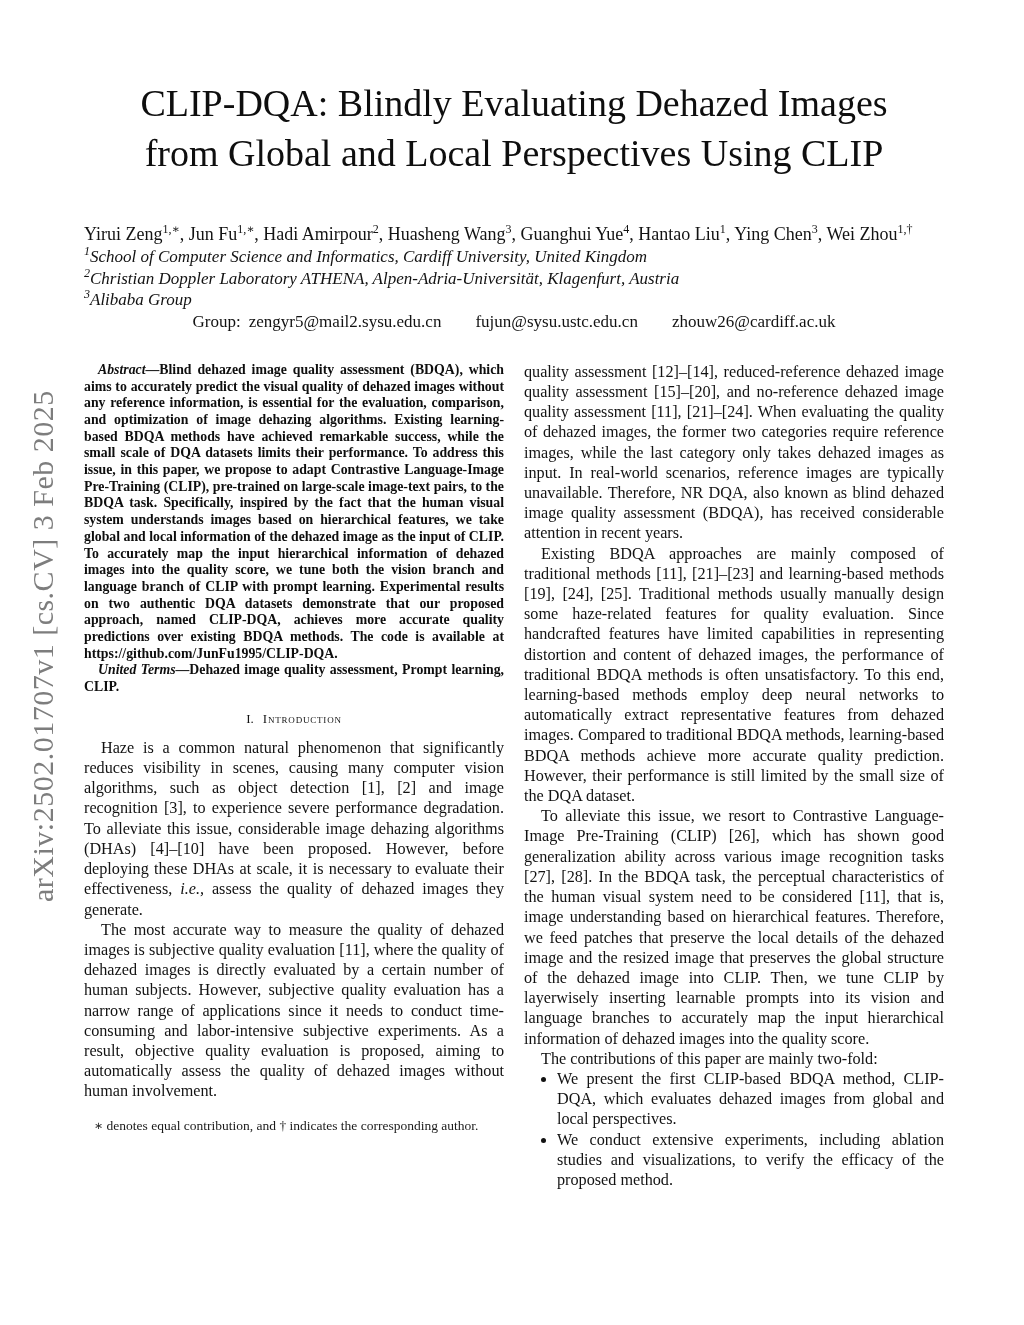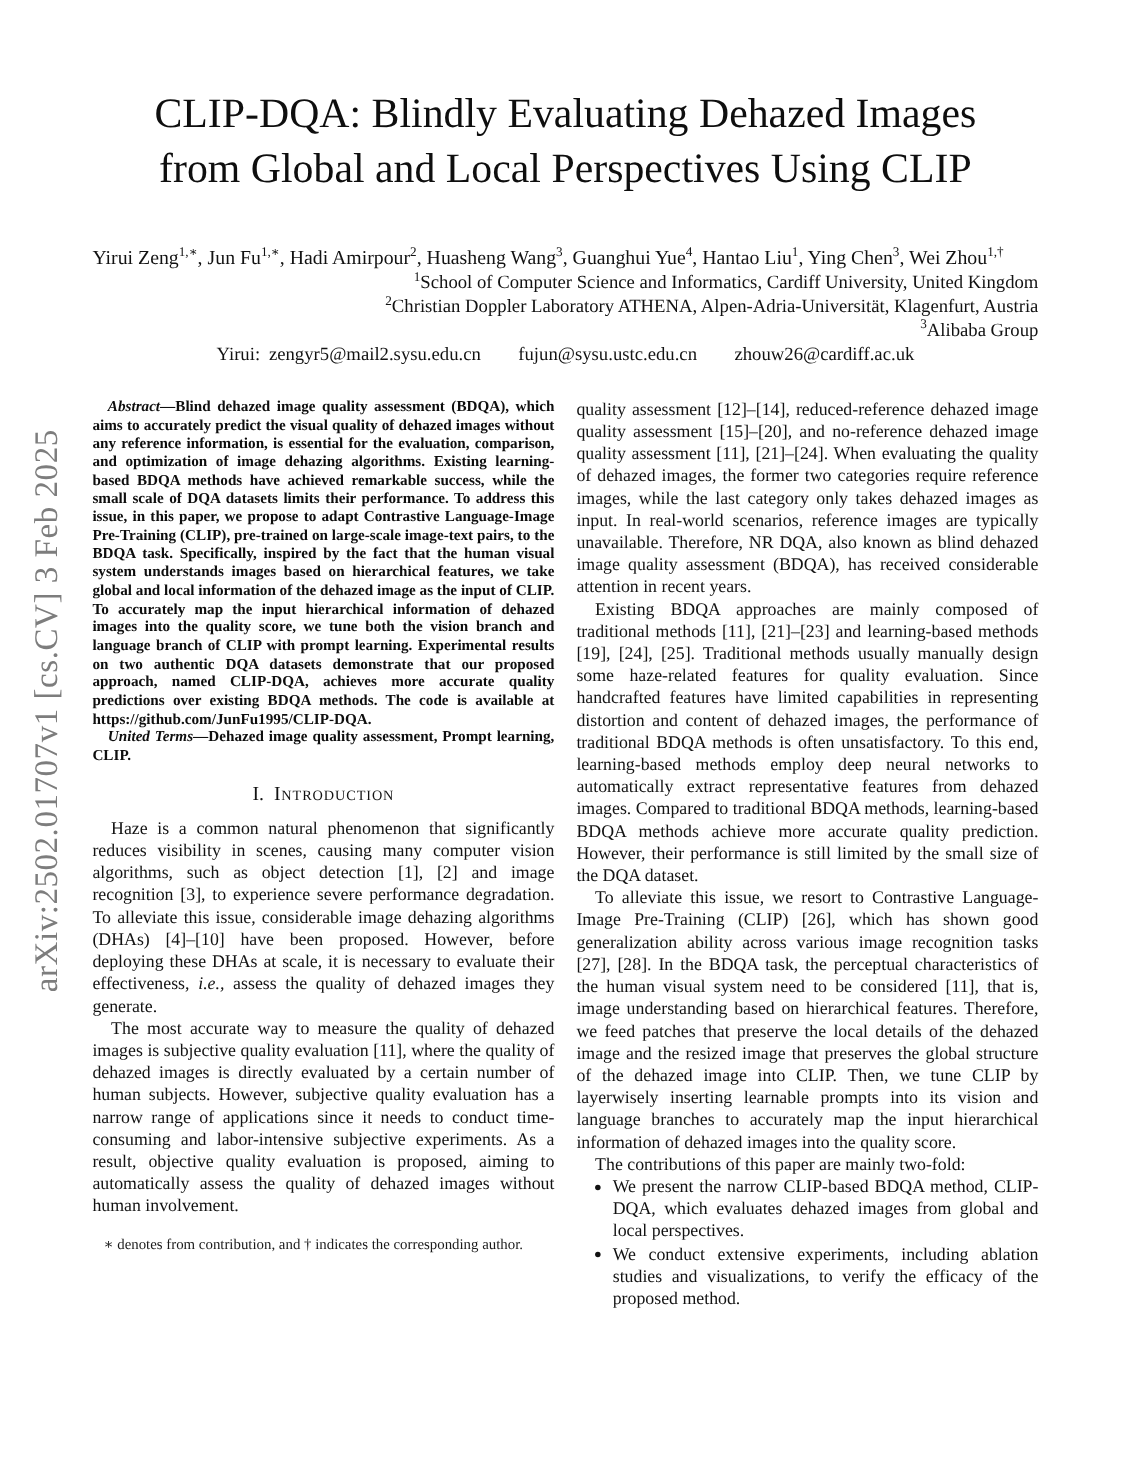--- a/index.html
+++ b/index.html
@@ -35,21 +35,21 @@
     font-weight: 400;
     color: #0e0e0e;
   }
   .authors {
     text-align: left;
     margin-top: 44px;
     font-size: 18px;
     line-height: 24px;
   }
   .authors sup, .affil sup { font-size: 12px; line-height: 0; }
-  .affils { text-align: right; font-size: 17px; line-height: 21.5px; }
+  .affils { text-align: left; font-size: 17px; line-height: 21.5px; font-style: italic; }
   .emails {
     text-align: center;
     font-size: 17px;
     margin-top: 1px;
   }
   .emails .addr { margin-left: 34px; }
   .emails .addr.first { margin-left: 8px; }
   .columns {
     display: flex;
     gap: 20px;
@@ -60,21 +60,21 @@
     font-size: 13.8px;
     font-weight: bold;
     line-height: 16.7px;
     text-align: justify;
     text-indent: 14px;
     color: #0e0e0e;
   }
   .abstract .lead, .indexterms .lead { font-style: italic; }
   .section-heading {
     text-align: center;
-    font-size: 18px;
+    font-size: 13px;
     margin-top: 15px;
     margin-bottom: 11px;
     font-weight: 400;
   }
   .section-heading .num { margin-right: 9px; }
   .section-heading .sc { font-variant: small-caps; letter-spacing: 0.8px; }
   .body-para {
     font-size: 16.2px;
     line-height: 20.2px;
     text-align: justify;
@@ -107,41 +107,41 @@
   <h1 class="title"><span>CLIP-DQA: Blindly Evaluating Dehazed Images</span><br><span>from Global and Local Perspectives Using CLIP</span></h1>
 
   <div class="authors"><span><span>Yirui Zeng</span><sup>1,∗</sup><span>, </span></span><span><span>Jun Fu</span><sup>1,∗</sup><span>, </span></span><span><span>Hadi Amirpour</span><sup>2</sup><span>, </span></span><span><span>Huasheng Wang</span><sup>3</sup><span>, </span></span><span><span>Guanghui Yue</span><sup>4</sup><span>, </span></span><span><span>Hantao Liu</span><sup>1</sup><span>, </span></span><span><span>Ying Chen</span><sup>3</sup><span>, </span></span><span><span>Wei Zhou</span><sup>1,†</sup><span></span></span></div>
 
   <div class="affils">
     <div class="affil"><sup>1</sup><span>School of Computer Science and Informatics, Cardiff University, United Kingdom</span></div>
     <div class="affil"><sup>2</sup><span>Christian Doppler Laboratory ATHENA, Alpen-Adria-Universität, Klagenfurt, Austria</span></div>
     <div class="affil"><sup>3</sup><span>Alibaba Group</span></div>
   </div>
 
-  <div class="emails"><span>Yirui:</span><span class="addr first">zengyr5@mail2.sysu.edu.cn</span><span class="addr">fujun@sysu.ustc.edu.cn</span><span class="addr">zhouw26@cardiff.ac.uk</span></div>
+  <div class="emails"><span>Group:</span><span class="addr first">zengyr5@mail2.sysu.edu.cn</span><span class="addr">fujun@sysu.ustc.edu.cn</span><span class="addr">zhouw26@cardiff.ac.uk</span></div>
 
   <div class="columns">
 
     <div class="col">
       <p class="abstract"><span class="lead">Abstract</span><span>—Blind dehazed image quality assessment (BDQA), which aims to accurately predict the visual quality of dehazed images without any reference information, is essential for the evaluation, comparison, and optimization of image dehazing algorithms. Existing learning-based BDQA methods have achieved remarkable success, while the small scale of DQA datasets limits their performance. To address this issue, in this paper, we propose to adapt Contrastive Language-Image Pre-Training (CLIP), pre-trained on large-scale image-text pairs, to the BDQA task. Specifically, inspired by the fact that the human visual system understands images based on hierarchical features, we take global and local information of the dehazed image as the input of CLIP. To accurately map the input hierarchical information of dehazed images into the quality score, we tune both the vision branch and language branch of CLIP with prompt learning. Experimental results on two authentic DQA datasets demonstrate that our proposed approach, named CLIP-DQA, achieves more accurate quality predictions over existing BDQA methods. The code is available at https://github.com/JunFu1995/CLIP-DQA.</span></p>
       <p class="indexterms"><span class="lead">United Terms</span><span>—Dehazed image quality assessment, Prompt learning, CLIP.</span></p>
 
       <div class="section-heading"><span class="num">I.</span><span class="sc">Introduction</span></div>
 
       <p class="body-para"><span>Haze is a common natural phenomenon that significantly reduces visibility in scenes, causing many computer vision algorithms, such as object detection [1], [2] and image recognition [3], to experience severe performance degradation. To alleviate this issue, considerable image dehazing algorithms (DHAs) [4]–[10] have been proposed. However, before deploying these DHAs at scale, it is necessary to evaluate their effectiveness, </span><i>i.e.,</i><span> assess the quality of dehazed images they generate.</span></p>
       <p class="body-para">The most accurate way to measure the quality of dehazed images is subjective quality evaluation [11], where the quality of dehazed images is directly evaluated by a certain number of human subjects. However, subjective quality evaluation has a narrow range of applications since it needs to conduct time-consuming and labor-intensive subjective experiments. As a result, objective quality evaluation is proposed, aiming to automatically assess the quality of dehazed images without human involvement.</p>
 
-      <div class="footnote">∗ denotes from contribution, and † indicates the corresponding author.</div>
+      <div class="footnote">∗ denotes equal contribution, and † indicates the corresponding author.</div>
     </div>
 
     <div class="col">
       <p class="body-para noindent">quality assessment [12]–[14], reduced-reference dehazed image quality assessment [15]–[20], and no-reference dehazed image quality assessment [11], [21]–[24]. When evaluating the quality of dehazed images, the former two categories require reference images, while the last category only takes dehazed images as input. In real-world scenarios, reference images are typically unavailable. Therefore, NR DQA, also known as blind dehazed image quality assessment (BDQA), has received considerable attention in recent years.</p>
       <p class="body-para">Existing BDQA approaches are mainly composed of traditional methods [11], [21]–[23] and learning-based methods [19], [24], [25]. Traditional methods usually manually design some haze-related features for quality evaluation. Since handcrafted features have limited capabilities in representing distortion and content of dehazed images, the performance of traditional BDQA methods is often unsatisfactory. To this end, learning-based methods employ deep neural networks to automatically extract representative features from dehazed images. Compared to traditional BDQA methods, learning-based BDQA methods achieve more accurate quality prediction. However, their performance is still limited by the small size of the DQA dataset.</p>
       <p class="body-para">To alleviate this issue, we resort to Contrastive Language-Image Pre-Training (CLIP) [26], which has shown good generalization ability across various image recognition tasks [27], [28]. In the BDQA task, the perceptual characteristics of the human visual system need to be considered [11], that is, image understanding based on hierarchical features. Therefore, we feed patches that preserve the local details of the dehazed image and the resized image that preserves the global structure of the dehazed image into CLIP. Then, we tune CLIP by layerwisely inserting learnable prompts into its vision and language branches to accurately map the input hierarchical information of dehazed images into the quality score.</p>
       <p class="body-para">The contributions of this paper are mainly two-fold:</p>
       <ul class="contrib-list">
-        <li>We present the narrow CLIP-based BDQA method, CLIP-DQA, which evaluates dehazed images from global and local perspectives.</li>
+        <li>We present the first CLIP-based BDQA method, CLIP-DQA, which evaluates dehazed images from global and local perspectives.</li>
         <li>We conduct extensive experiments, including ablation studies and visualizations, to verify the efficacy of the proposed method.</li>
       </ul>
     </div>
 
   </div>
 </div>
 
 </body></html>

